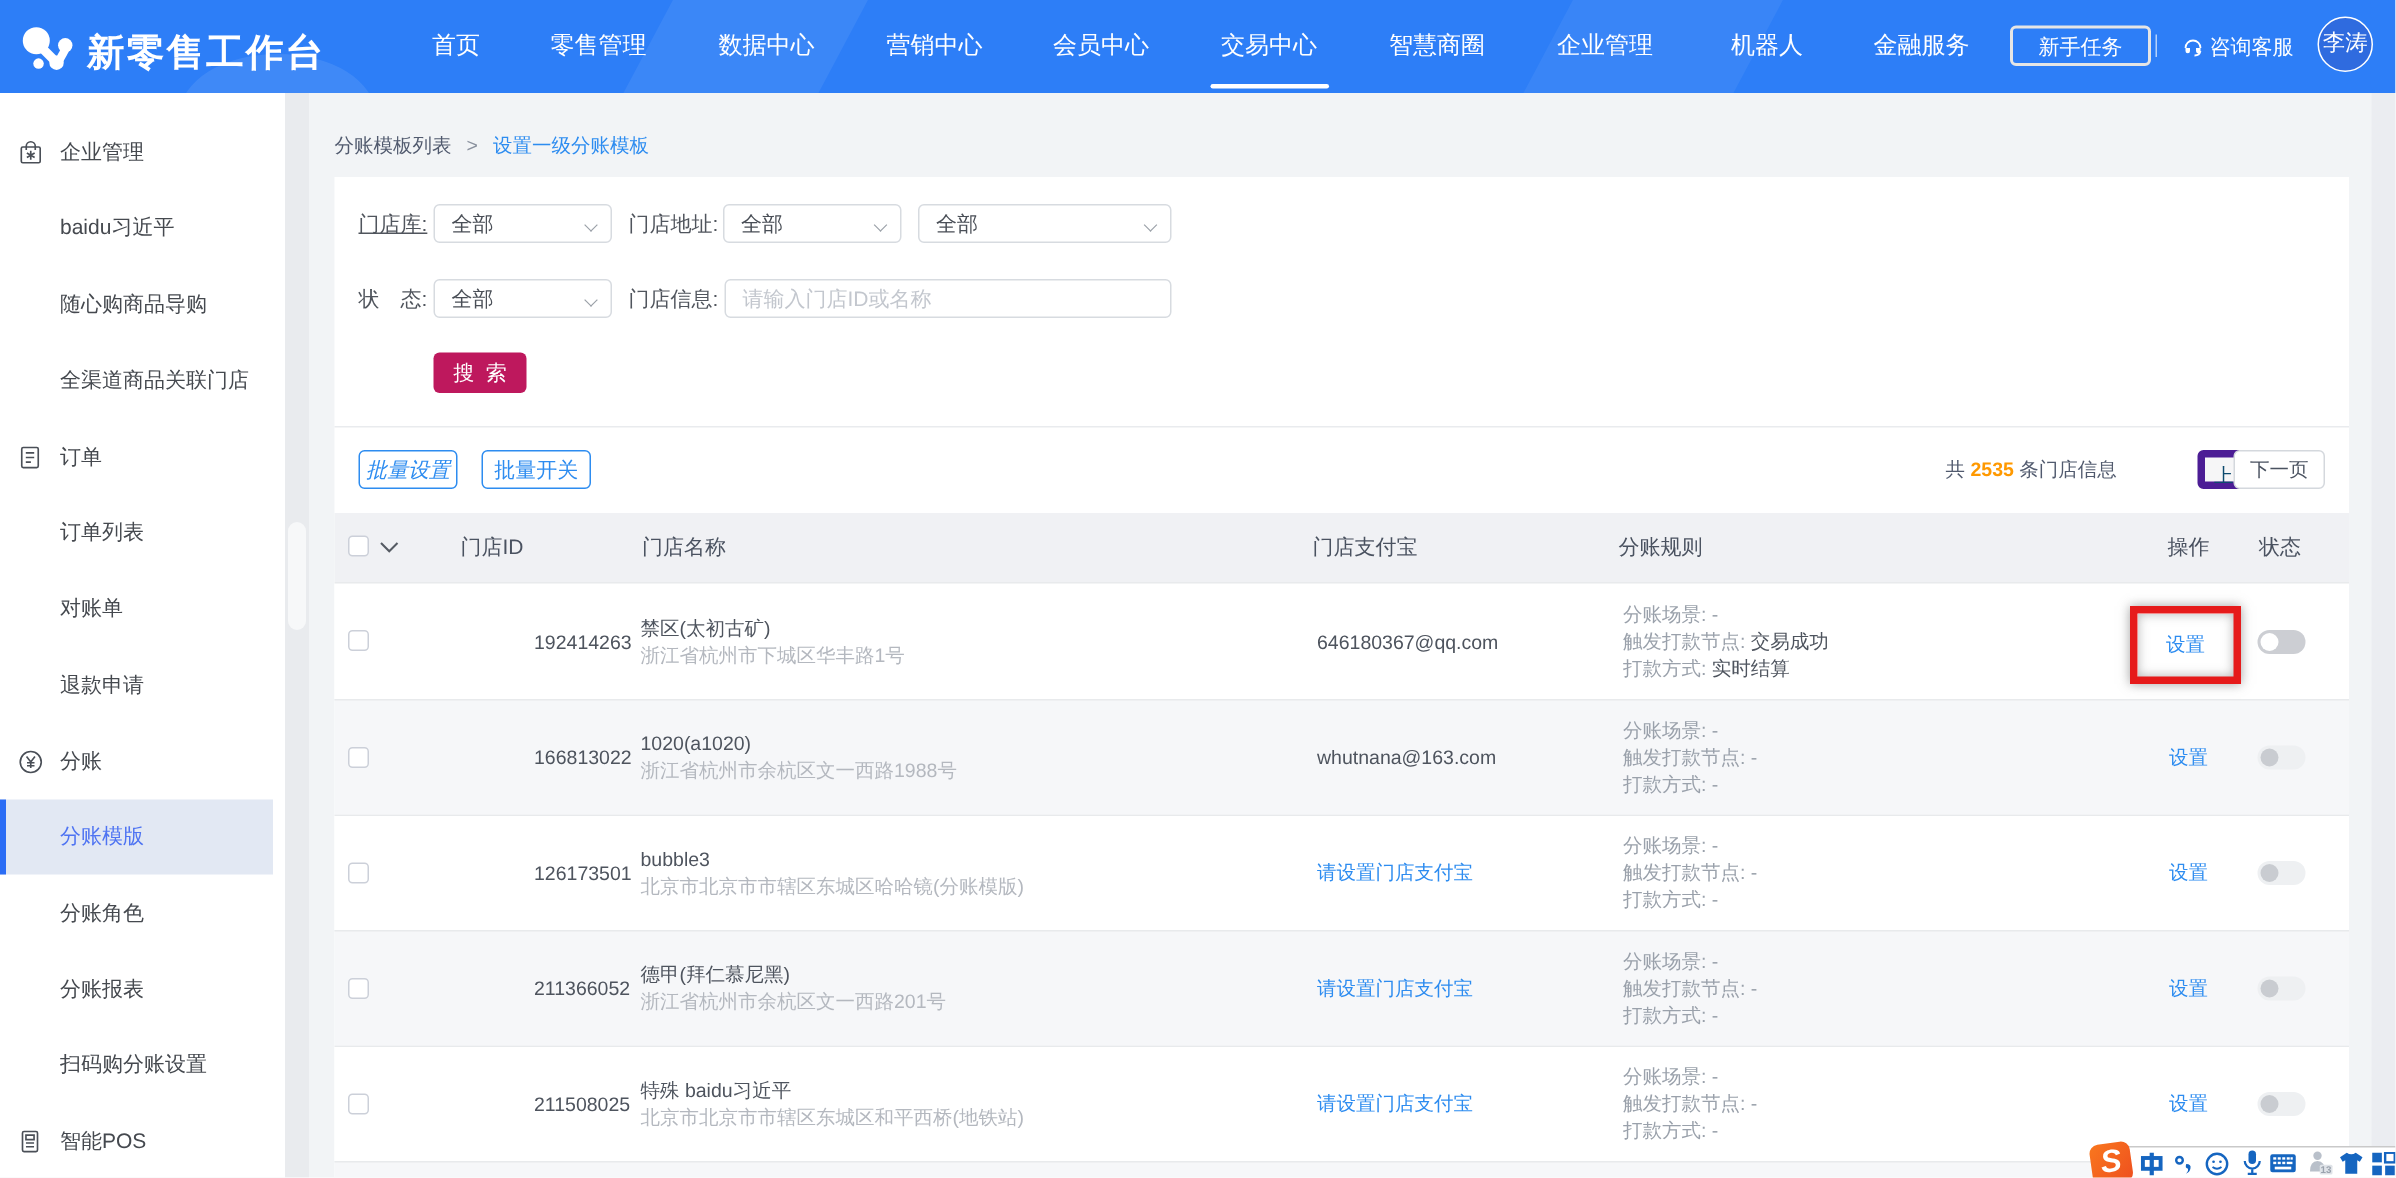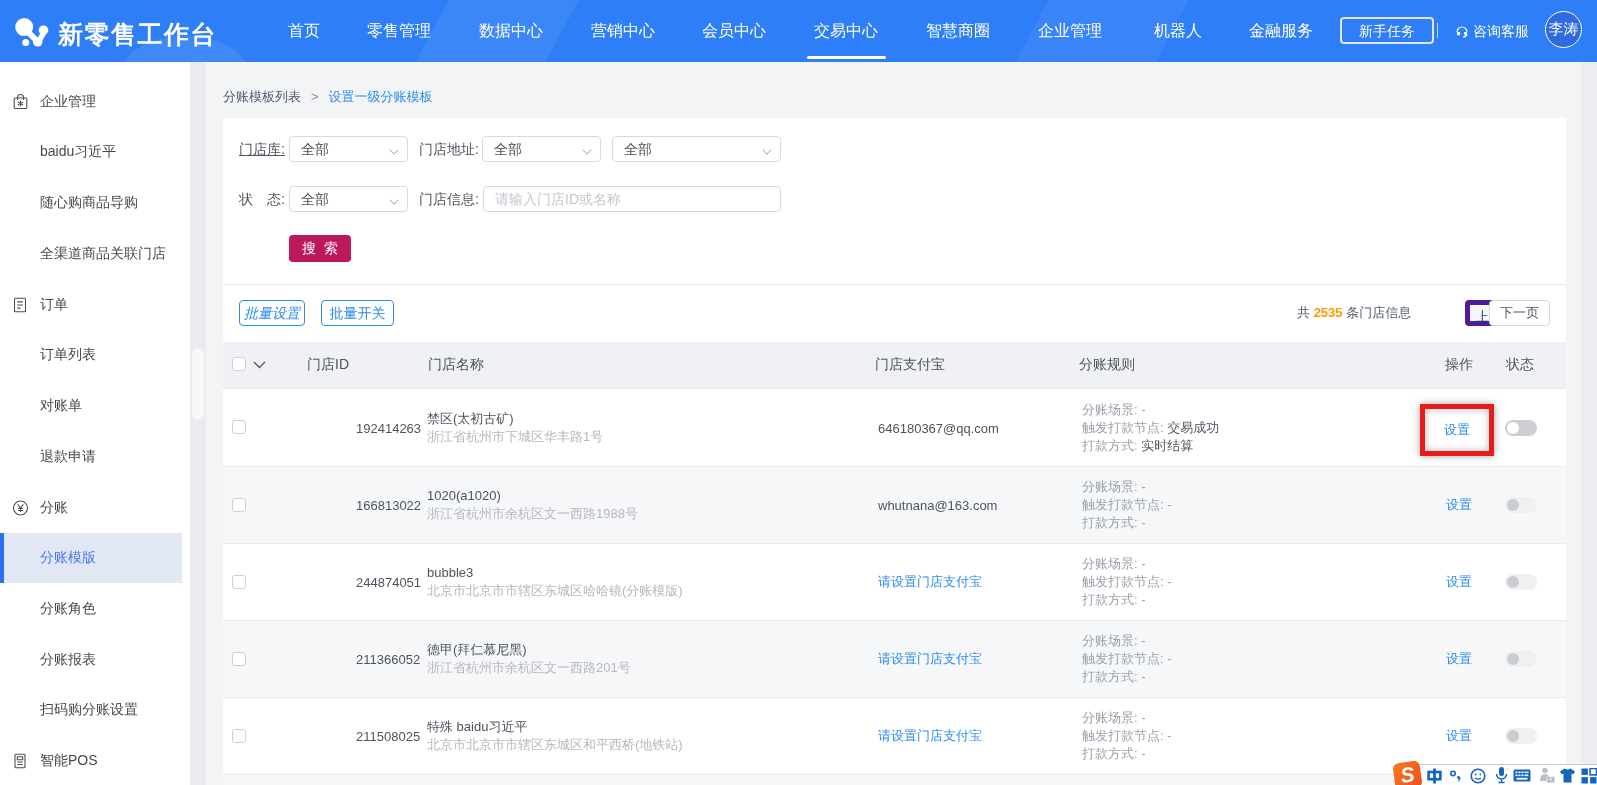--- a/index.html
+++ b/index.html
@@ -215,21 +215,21 @@
       <div class="cname">1020(a1020)<br><span class="ad">浙江省杭州市余杭区文一西路1988号</span></div>
       <div class="cali">whutnana@163.com</div>
       <div class="crule">分账场景: -<br>触发打款节点: -<br>打款方式: -</div>
       <div class="cset">设置</div>
       <div class="sw" style="background:#eef0f2;">
         <div class="knob" style="left:2px;background:#c9ccd1;"></div>
       </div>
     </div>
     <div class="trow" style="top:425px;">
       <div class="cb" style="left:9px; top:31px;"></div>
-      <div class="cid">244874051</div>
+      <div class="cid">126173501</div>
       <div class="cname">bubble3<br><span class="ad">北京市北京市市辖区东城区哈哈镜(分账模版)</span></div>
       <div class="cali blue">请设置门店支付宝</div>
       <div class="crule">分账场景: -<br>触发打款节点: -<br>打款方式: -</div>
       <div class="cset">设置</div>
       <div class="sw" style="background:#eef0f2;">
         <div class="knob" style="left:2px;background:#c9ccd1;"></div>
       </div>
     </div>
     <div class="trow alt" style="top:502px;">
       <div class="cb" style="left:9px; top:31px;"></div>

